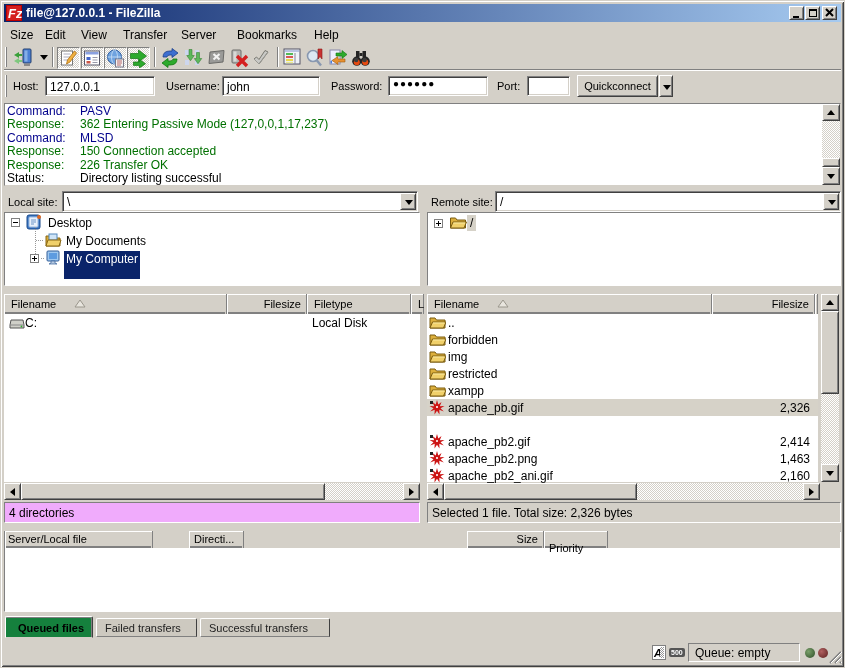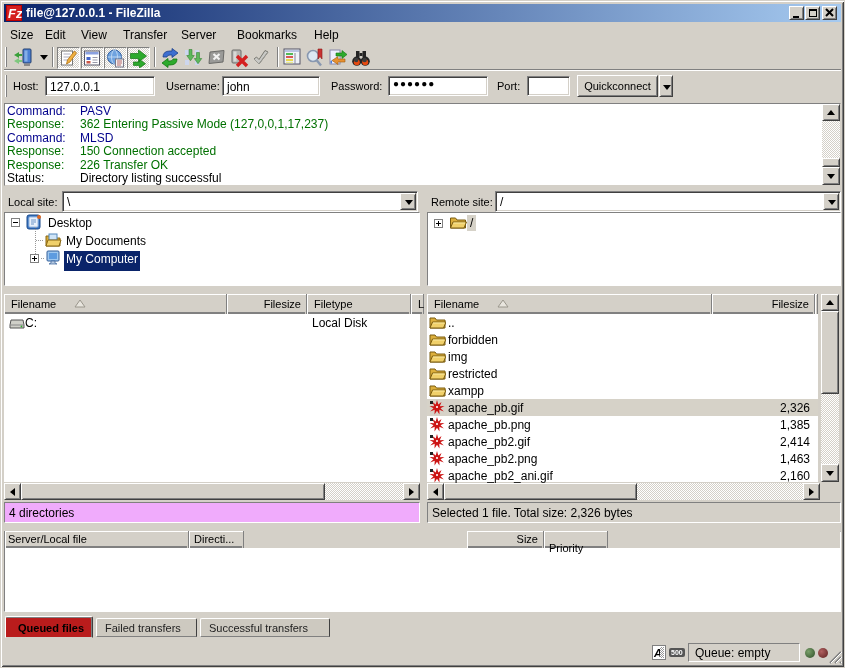--- a/index.html
+++ b/index.html
@@ -269,21 +269,21 @@
   <div class="abs" style="left:30px;top:14px;width:1px;height:28px;background-image:linear-gradient(#999 1px,transparent 1px);background-size:1px 2px"></div>
   <div class="abs" style="left:31px;top:27px;width:8px;height:1px;background-image:linear-gradient(90deg,#999 1px,transparent 1px);background-size:2px 1px"></div>
   <div class="abs" style="left:36px;top:45px;width:4px;height:1px;background-image:linear-gradient(90deg,#999 1px,transparent 1px);background-size:2px 1px"></div>
   <div class="expbox" style="left:25px;top:41px">
       <b></b>
       <b class="v"></b>
     </div>
   <svg class="abs" style="left:40px;top:37px" width="17" height="16" viewBox="0 0 17 16">
       <use href="#mycomp"></use>
     </svg>
-  <div class="abs" style="left:59px;top:38px;height:20px;background:#0a246a;color:#fff;font-size:12px;padding:1px 2px 2px 2px">My Computer</div>
+  <div class="abs" style="left:59px;top:38px;height:28px;background:#0a246a;color:#fff;font-size:12px;padding:1px 2px 2px 2px">My Computer</div>
 </div>
 
 <div class="abs" style="left:427px;top:190px;width:414px;height:22px;background:#d4d0c8"></div>
 <div class="abs" style="top:196px;left:431px">Remote site:</div>
 <div class="abs white sunk2" style="left:495px;top:191px;width:346px;height:21px">
   <div class="abs" style="left:4px;top:3px;font-size:12px">/</div>
   <div class="abs btn raise" style="right:1px;top:1px;width:16px;height:17px">
       <div class="tri-dn abs" style="left:4px;top:6px"></div>
     </div>
 </div>
@@ -389,27 +389,20 @@
       </svg>
       <span class="ftext">xampp</span>
     </div>
   <div class="row" style="top:85px;width:100%;background:#d6d2c8">
       <svg class="fico" width="16" height="16" viewBox="0 0 16 16">
         <use href="#apache"></use>
       </svg>
       <span class="ftext">apache_pb.gif</span>
       <span class="fsize">2,326</span>
     </div>
-  <div class="row" style="top:102px;width:100%">
-      <svg class="fico" width="16" height="16" viewBox="0 0 16 16">
-        <use href="#apache"></use>
-      </svg>
-      <span class="ftext">apache_pb.png</span>
-      <span class="fsize">1,385</span>
-    </div>
   <div class="row" style="top:119px;width:100%">
       <svg class="fico" width="16" height="16" viewBox="0 0 16 16">
         <use href="#apache"></use>
       </svg>
       <span class="ftext">apache_pb2.gif</span>
       <span class="fsize">2,414</span>
     </div>
   <div class="row" style="top:136px;width:100%">
       <svg class="fico" width="16" height="16" viewBox="0 0 16 16">
         <use href="#apache"></use>
@@ -447,35 +440,35 @@
       <div class="tri-rt"></div>
     </div>
 </div>
 
 <div class="abs" style="left:427px;top:502px;width:414px;height:21px;background:#d4d0c8;border:1px solid;border-color:#808080 #fff #fff #808080">
     <span style="position:absolute;left:4px;top:3px;font-size:12px">Selected 1 file. Total size: 2,326 bytes</span>
   </div>
 
 <div class="abs" style="left:4px;top:531px;width:837px;height:81px;background:#fff;border:1px solid #808080;border-bottom-color:#fff;border-right-color:#fff"></div>
 <div class="abs" style="left:5px;top:531px;width:835px;height:17px;background:#d4d0c8">
-  <div class="hdrseg" style="left:0;width:184px">
+  <div class="hdrseg" style="left:0;width:148px">
       <span style="position:absolute;left:3px;top:2px">Server/Local file</span>
     </div>
   <div class="hdrseg" style="left:184px;width:55px">
       <span style="position:absolute;left:5px;top:2px">Directi...</span>
     </div>
   <div class="hdrseg" style="left:462px;width:77px">
       <span style="position:absolute;right:5px;top:2px">Size</span>
     </div>
   <div class="hdrseg" style="left:539px;width:64px">
       <span style="position:absolute;left:5px;top:11px">Priority</span>
     </div>
 </div>
 
-<div class="abs" style="left:5px;top:616px;width:88px;height:22px;background:#b91c1c;border:1px solid;border-color:#fff #404040 #d4d0c8 #fff;border-radius:2px 2px 0 0;box-shadow:inset -1px 1px 0 #808080">
+<div class="abs" style="left:5px;top:616px;width:88px;height:22px;background:#15803d;border:1px solid;border-color:#fff #404040 #d4d0c8 #fff;border-radius:2px 2px 0 0;box-shadow:inset -1px 1px 0 #808080">
     <span style="position:absolute;left:12px;top:5px;font-weight:bold;font-size:11px">Queued files</span>
   </div>
 <div class="abs" style="left:96px;top:618px;width:101px;height:19px;background:#cdc9c0;border:1px solid;border-color:#fff #404040 #808080 #fff;border-radius:2px 2px 0 0">
     <span style="position:absolute;left:8px;top:3px;font-size:11px;color:#222">Failed transfers</span>
   </div>
 <div class="abs" style="left:200px;top:618px;width:130px;height:19px;background:#cdc9c0;border:1px solid;border-color:#fff #404040 #808080 #fff;border-radius:2px 2px 0 0">
     <span style="position:absolute;left:8px;top:3px;font-size:11px;color:#222">Successful transfers</span>
   </div>
 
 <div class="abs" style="left:4px;top:641px;width:837px;height:23px;background:#d4d0c8"></div>

